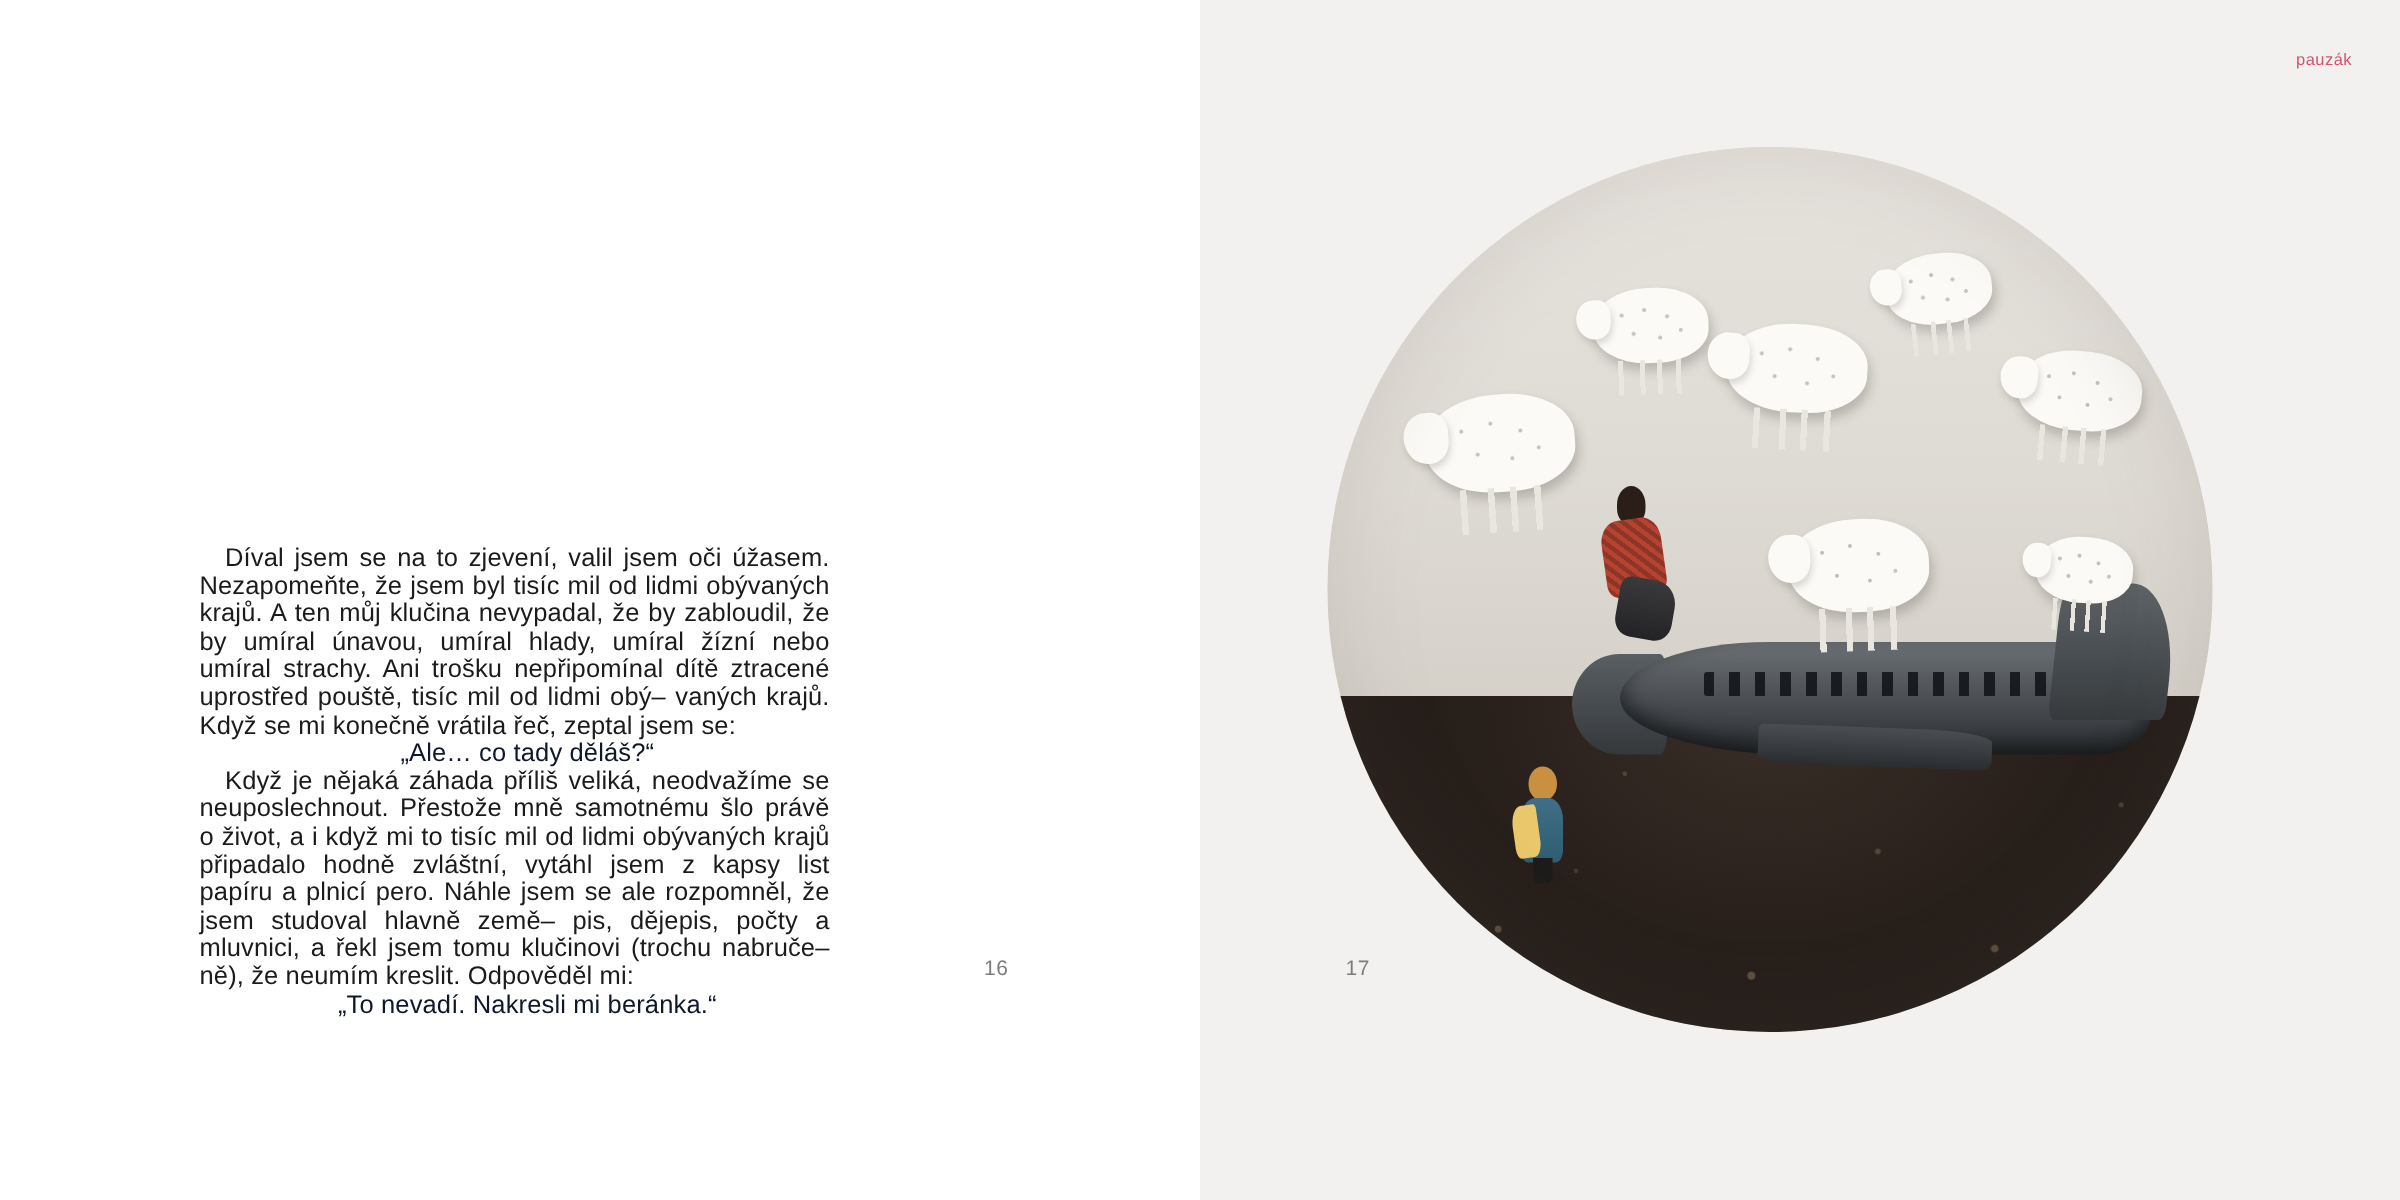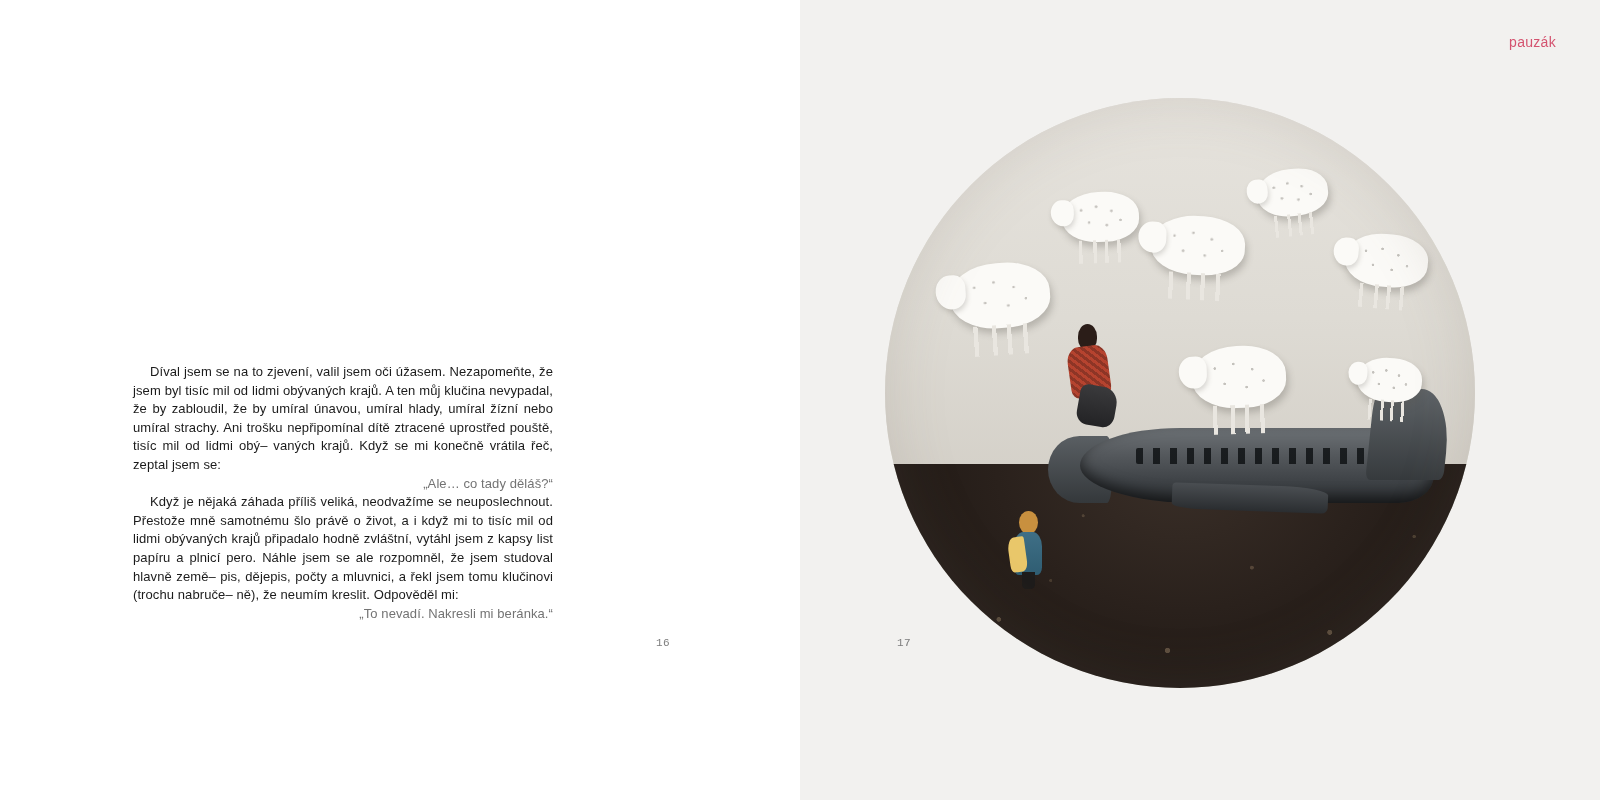--- a/index.html
+++ b/index.html
@@ -33,49 +33,49 @@
   .text-block {
     position: absolute;
     left: 133px;
     top: 363px;
     width: 420px;
   }
 
   .text-block p {
     margin: 0;
     font-family: "Liberation Sans", sans-serif;
-    font-size: 13px;
+    font-size: 17px;
     line-height: 18.6px;
     color: #1b1b1b;
     text-align: justify;
     letter-spacing: 0.09px;
     -webkit-hyphens: none;
     hyphens: none;
   }
 
   .text-block p.indent {
     text-indent: 17px;
   }
 
   .text-block p.quote {
-    color: #737373;
+    color: #0f172a;
     text-indent: 17px;
-    text-align: right;
+    text-align: center;
   }
 
   .text-block p.quote-pink {
     color: #d46a82;
     text-indent: 17px;
     text-align: left;
   }
 
   .page-number {
     position: absolute;
-    font-family: Liberation Mono, monospace;
-    font-size: 11px;
+    font-family: Liberation Sans, sans-serif;
+    font-size: 14px;
     color: #7c7c7c;
     letter-spacing: 0.4px;
   }
   .page-number-left {
     left: 656px;
     top: 637px;
   }
   .page-number-right {
     left: 897px;
     top: 637px;
@@ -85,24 +85,24 @@
   .page-right {
     position: relative;
     width: 800px;
     height: 800px;
     background: #f2f1ef;
     box-sizing: border-box;
   }
 
   .chapter-tag {
     position: absolute;
-    right: 44px;
+    right: 32px;
     top: 34px;
     font-family: "Liberation Sans", sans-serif;
-    font-size: 14px;
+    font-size: 11px;
     color: #d4536f;
     letter-spacing: 0.3px;
   }
 
   
   .photo-circle {
     position: absolute;
     left: 85px;   
     top: 98px;
     width: 590px;

